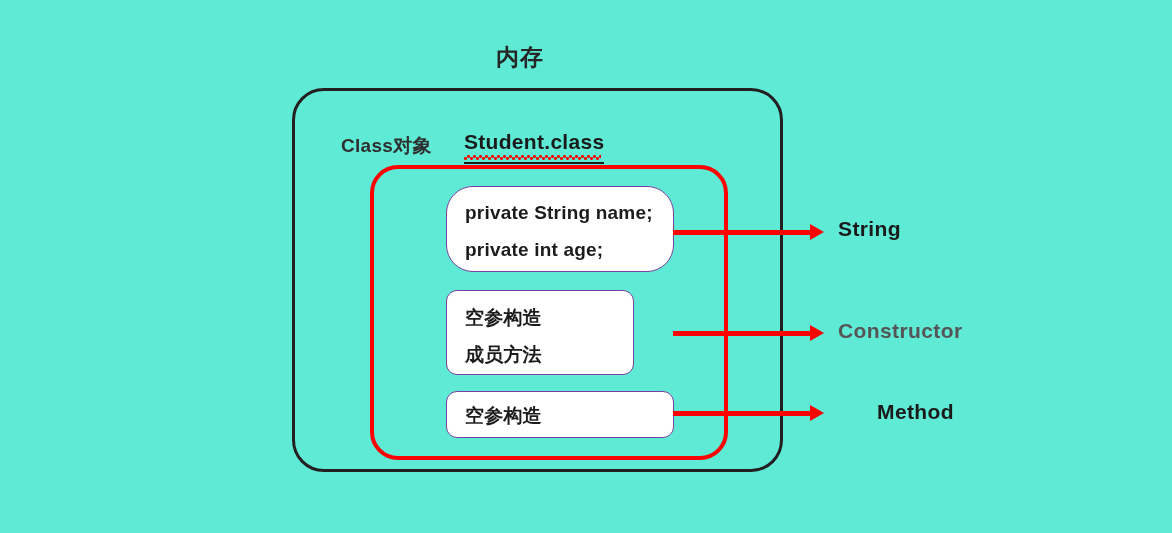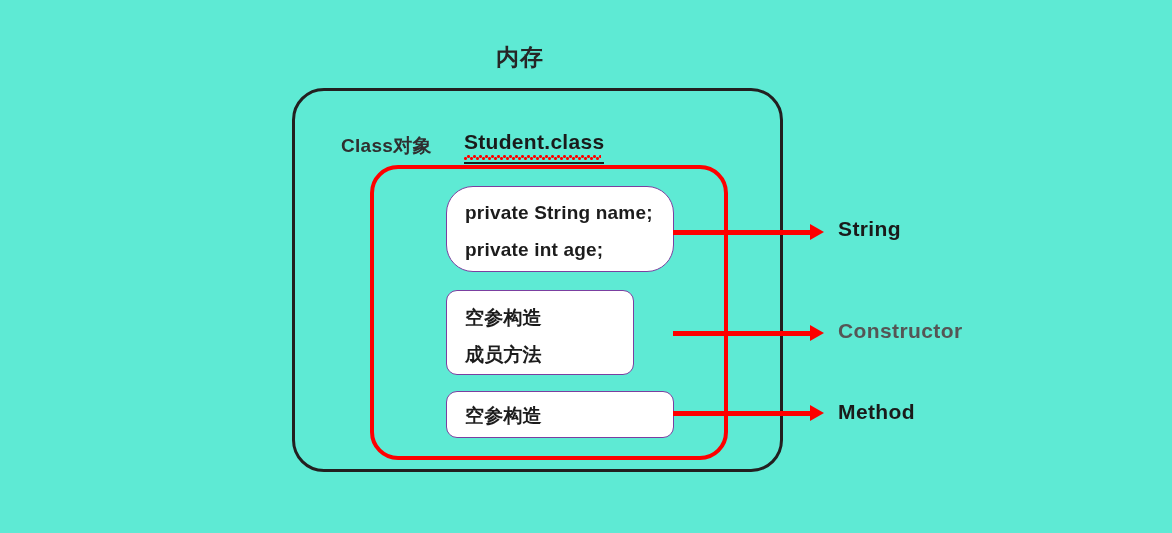--- a/index.html
+++ b/index.html
@@ -160,21 +160,21 @@
   .callout-label {
     position: absolute;
     left: 838px;
     font-size: 21px;
     font-weight: bold;
     letter-spacing: 0.4px;
     white-space: nowrap;
   }
   #callout-field  { top: 217px; color: #1a1a1a; }
   #callout-ctor   { top: 319px; color: #555555; }
-  #callout-method { top: 400px; color: #1a1a1a; }
+  #callout-method { top: 400px; color: #1a1a1a; margin-left: 39px; }
 </style>
 </head>
 <body>
 
 <div id="stage">
 
   <div class="memory-title">内存</div>
 
   <div class="outer-box"></div>
 

